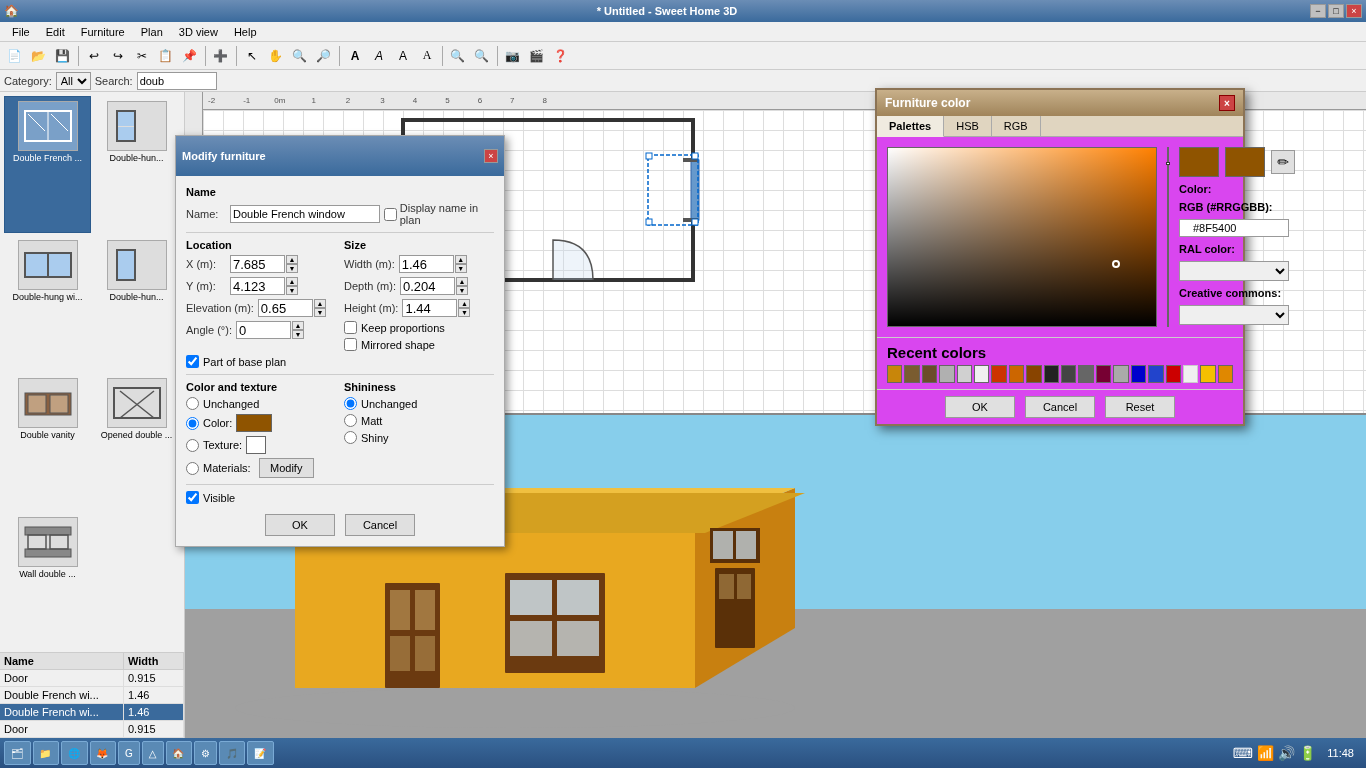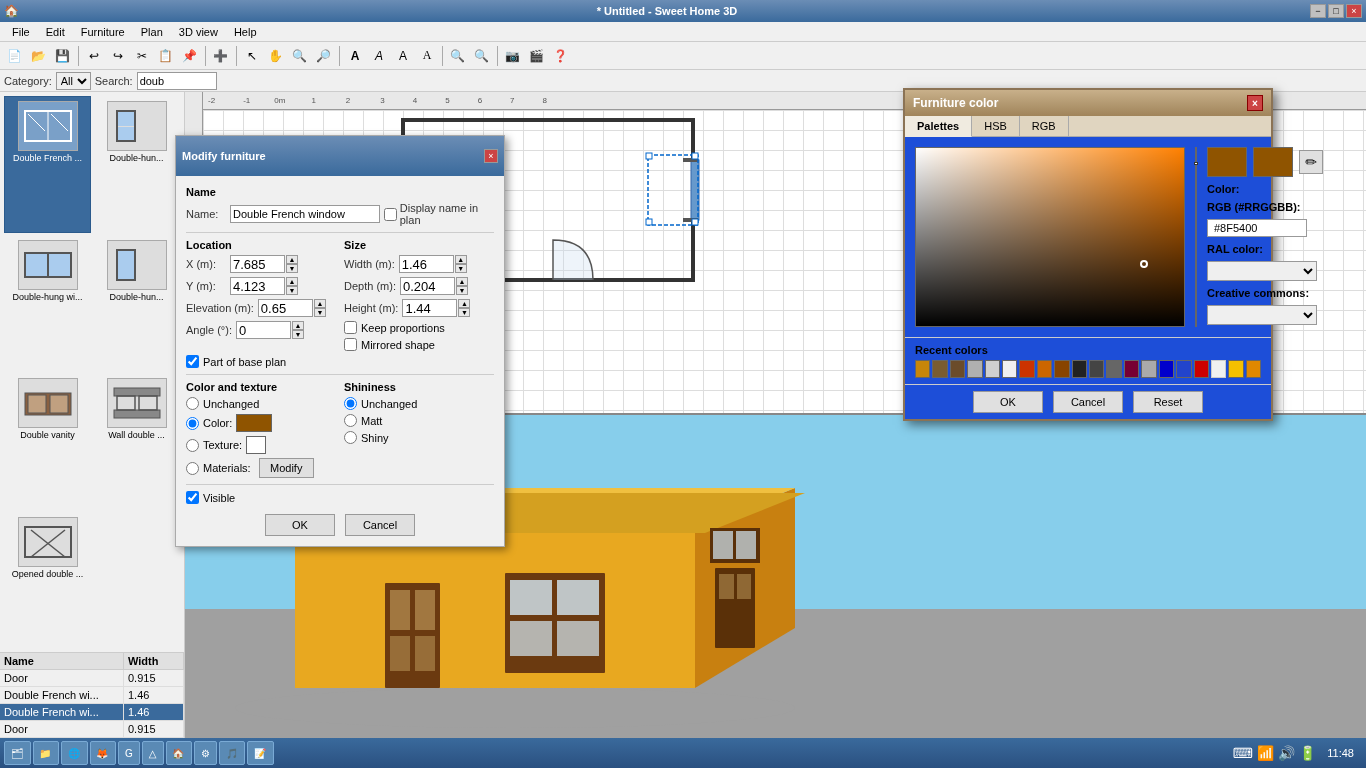--- a/index.html
+++ b/index.html
@@ -71,21 +71,21 @@
     .col-section { }
     .checkbox-row { display: flex; align-items: center; gap: 4px; font-size: 11px; margin-bottom: 4px; }
     .color-swatch { width: 36px; height: 18px; border: 1px solid #666; cursor: pointer; }
     .texture-box { width: 20px; height: 18px; border: 1px solid #666; background: white; cursor: pointer; }
     .radio-row { display: flex; align-items: center; gap: 4px; font-size: 11px; }
     .dialog-buttons { display: flex; justify-content: center; gap: 10px; margin-top: 10px; }
     .dlg-btn { width: 70px; height: 22px; font-size: 11px; border: 1px solid #999; background: #e0e0e0; cursor: pointer; }
     hr.dlg-sep { border: none; border-top: 1px solid #ccc; margin: 6px 0; }
 
     
-    .color-dialog { position: absolute; top: 88px; left: 903px; width: 370px; background: #1d4ed8; border: 2px solid #8b7355; box-shadow: 4px 4px 10px rgba(0,0,0,0.5); pointer-events: all; }
+    .color-dialog { position: absolute; top: 88px; left: 875px; width: 370px; background: #d946ef; border: 2px solid #8b7355; box-shadow: 4px 4px 10px rgba(0,0,0,0.5); pointer-events: all; }
     .color-dialog-title { background: linear-gradient(to bottom, #c8b08a, #a0845a); color: white; height: 26px; display: flex; align-items: center; justify-content: space-between; padding: 0 8px; font-weight: bold; font-size: 12px; }
     .color-close { width: 16px; height: 16px; background: #c44; border: 1px solid #800; color: white; font-size: 10px; cursor: pointer; display: flex; align-items: center; justify-content: center; font-weight: bold; }
     .color-tabs { display: flex; background: #e0d5c0; border-bottom: 1px solid #aaa; }
     .color-tab { padding: 4px 12px; font-size: 11px; cursor: pointer; border-right: 1px solid #aaa; }
     .color-tab.active { background: #f0ebe0; border-bottom: 1px solid #f0ebe0; margin-bottom: -1px; font-weight: bold; }
     .color-picker-body { padding: 10px; display: flex; gap: 10px; }
     .color-gradient-container { position: relative; width: 270px; height: 180px; }
     .color-gradient { width: 270px; height: 180px; border: 1px solid #666; position: relative; overflow: hidden; }
     .gradient-white { position: absolute; top: 0; left: 0; right: 0; bottom: 0; background: linear-gradient(to right, white, transparent); }
     .gradient-black { position: absolute; top: 0; left: 0; right: 0; bottom: 0; background: linear-gradient(to bottom, transparent, black); }
@@ -93,24 +93,24 @@
     .color-cursor { position: absolute; width: 8px; height: 8px; border: 2px solid white; border-radius: 50%; top: 30px; left: 230px; transform: translate(-50%, -50%); }
     .hue-strip { width: 18px; height: 180px; border: 1px solid #666; background: linear-gradient(to bottom, #ff0000, #ffff00, #00ff00, #00ffff, #0000ff, #ff00ff, #ff0000); cursor: pointer; position: relative; }
     .hue-indicator { position: absolute; left: -2px; right: -2px; height: 3px; background: white; border: 1px solid #333; top: 10px; }
     .color-right { display: flex; flex-direction: column; gap: 6px; }
     .color-preview-row { display: flex; gap: 6px; align-items: center; }
     .color-preview { width: 40px; height: 30px; border: 1px solid #666; background: #8F5400; }
     .color-prev-old { width: 40px; height: 30px; border: 1px solid #666; background: #8F5400; }
     .eyedropper-btn { width: 24px; height: 24px; border: 1px solid #999; background: #e0e0e0; cursor: pointer; display: flex; align-items: center; justify-content: center; font-size: 14px; }
     .color-field-row { display: flex; align-items: center; gap: 4px; font-size: 11px; }
     .color-field-row label { min-width: 90px; font-weight: bold; font-size: 11px; }
-    .color-text-input { height: 18px; font-size: 11px; border: 1px solid #999; padding: 0 6px; width: 100px; }
+    .color-text-input { height: 18px; font-size: 11px; border: 1px solid #999; padding: 0 13px; width: 110px; }
     .color-select { height: 20px; font-size: 11px; border: 1px solid #999; width: 110px; }
     .recent-colors { padding: 6px 10px; border-top: 1px solid #ccc; }
-    .recent-label { font-size: 11px; font-weight: bold; margin-bottom: 4px; }
+    .recent-label { font-size: 15px; font-weight: bold; margin-bottom: 4px; }
     .recent-swatches { display: flex; gap: 2px; }
     .recent-swatch { width: 18px; height: 18px; border: 1px solid #666; cursor: pointer; }
     .color-dialog-buttons { display: flex; justify-content: center; gap: 10px; padding: 6px; border-top: 1px solid #ccc; }
 
     
     .taskbar { position: fixed; bottom: 0; left: 0; right: 0; height: 30px; background: linear-gradient(to bottom, #3a6a9c, #2a5080); display: flex; align-items: center; padding: 0 4px; gap: 2px; }
     .taskbar-btn { height: 24px; padding: 0 6px; background: #5a8ab5; border: 1px solid #7aaad5; color: white; font-size: 10px; cursor: pointer; display: flex; align-items: center; justify-content: center; border-radius: 2px; }
     .taskbar-spacer { flex: 1; }
     .taskbar-clock { color: white; font-size: 11px; padding: 0 8px; }
     .taskbar-icons { display: flex; gap: 4px; align-items: center; }
@@ -245,38 +245,38 @@
               <rect x="27" y="12" width="18" height="18" fill="#c0a080" stroke="#555" stroke-width="1"></rect>
             </svg>
         </div>
         <span style="font-size:9px;">Double vanity</span>
       </div>
 
 
       <div class="furniture-item">
         <div class="furniture-icon">
           <svg width="50" height="40" viewBox="0 0 50 40">
+              <rect x="2" y="5" width="46" height="30" fill="none" stroke="#555" stroke-width="2"></rect>
+              <path d="M8,35 L42,8" fill="none" stroke="#555" stroke-width="1.5"></path>
+              <path d="M42,35 L8,8" fill="none" stroke="#555" stroke-width="1.5"></path>
+            </svg>
+        </div>
+        <span style="font-size:9px;">Opened double ...</span>
+      </div>
+
+      <div class="furniture-item">
+        <div class="furniture-icon">
+          <svg width="50" height="40" viewBox="0 0 50 40">
               <rect x="2" y="5" width="46" height="8" fill="#888" stroke="#555" stroke-width="1"></rect>
               <rect x="2" y="27" width="46" height="8" fill="#888" stroke="#555" stroke-width="1"></rect>
               <rect x="5" y="13" width="18" height="14" fill="none" stroke="#555" stroke-width="1.5"></rect>
               <rect x="27" y="13" width="18" height="14" fill="none" stroke="#555" stroke-width="1.5"></rect>
             </svg>
         </div>
         <span style="font-size:9px;">Wall double ...</span>
-      </div>
-
-      <div class="furniture-item">
-        <div class="furniture-icon">
-          <svg width="50" height="40" viewBox="0 0 50 40">
-              <rect x="2" y="5" width="46" height="30" fill="none" stroke="#555" stroke-width="2"></rect>
-              <path d="M8,35 L42,8" fill="none" stroke="#555" stroke-width="1.5"></path>
-              <path d="M42,35 L8,8" fill="none" stroke="#555" stroke-width="1.5"></path>
-            </svg>
-        </div>
-        <span style="font-size:9px;">Opened double ...</span>
       </div>
     </div>
 
     <div class="furniture-table">
       <div class="table-header">
         <div class="th-cell">Name</div>
         <div class="th-cell">Width</div>
       </div>
       <div class="table-row">
         <div class="td-cell">Door</div>

